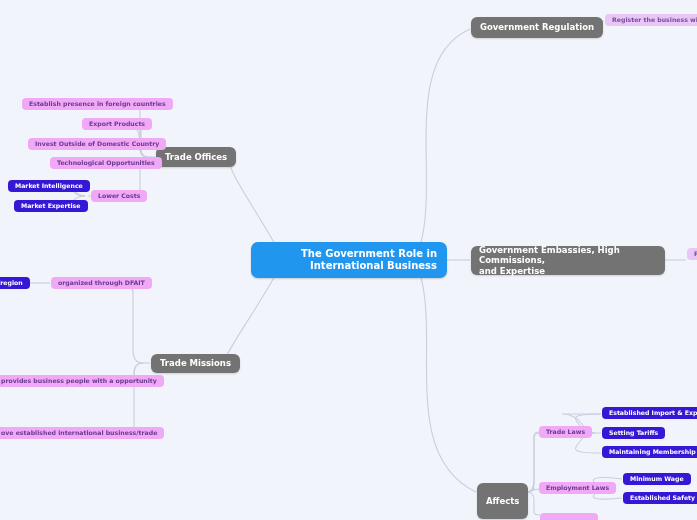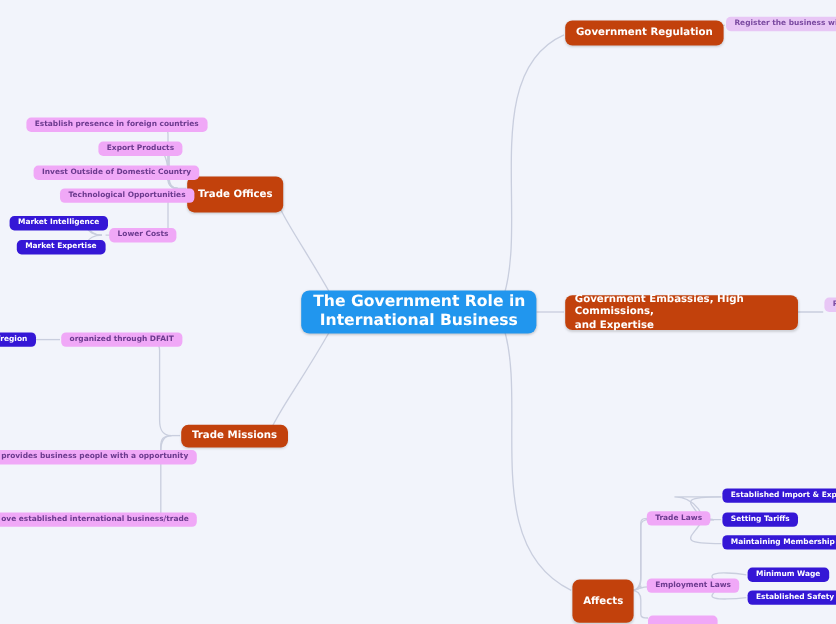--- a/index.html
+++ b/index.html
@@ -18,31 +18,31 @@
     border-radius:5px;
     display:flex;align-items:center;
     white-space:nowrap;
     line-height:1.25;
   }
   
   .n-root{
     background:#2196ee;
     color:#ffffff;
     font-weight:bold;
-    font-size:13px;
+    font-size:10px;
     border-radius:7px;
     justify-content:center;
-    text-align:center;
+    text-align:right;
     padding:6px 10px;
     box-shadow:0 1px 2px rgba(0,0,0,.18);
   }
   .n-root .txt{display:block;width:100%;}
   
   .n-l1{
-    background:#c2410c;
+    background:#737373;
     color:#ffffff;
     font-weight:bold;
     font-size:8.5px;
     padding:5px 9px;
     border-radius:6px;
     box-shadow:0 1px 2px rgba(0,0,0,.15);
   }
   
   .n-l2{
     background:#f0a8f7;
@@ -147,21 +147,21 @@
   <div class="node n-l1 n-multi" style="left:471px;top:246px;width:194px;height:29px;padding:4px 8px;">
     <span>
       <span>Government Embassies, High Commissions,</span><br>
       <span>and Expertise</span>
     </span>
   </div>
   <div class="node n-l2pale" style="left:687px;top:248px;height:12px;">
     <span>Pr</span>
   </div>
 
-  <div class="node n-l1" style="left:156px;top:147px;height:30px;">
+  <div class="node n-l1" style="left:156px;top:147px;height:20px;">
     <span>Trade Offices</span>
   </div>
 
   <div class="node n-l2" style="left:22px;top:98px;height:12px;">
     <span>Establish presence in foreign countries</span>
   </div>
   <div class="node n-l2" style="left:82px;top:118px;height:12px;">
     <span>Export Products</span>
   </div>
   <div class="node n-l2" style="left:28px;top:138px;height:12px;">

